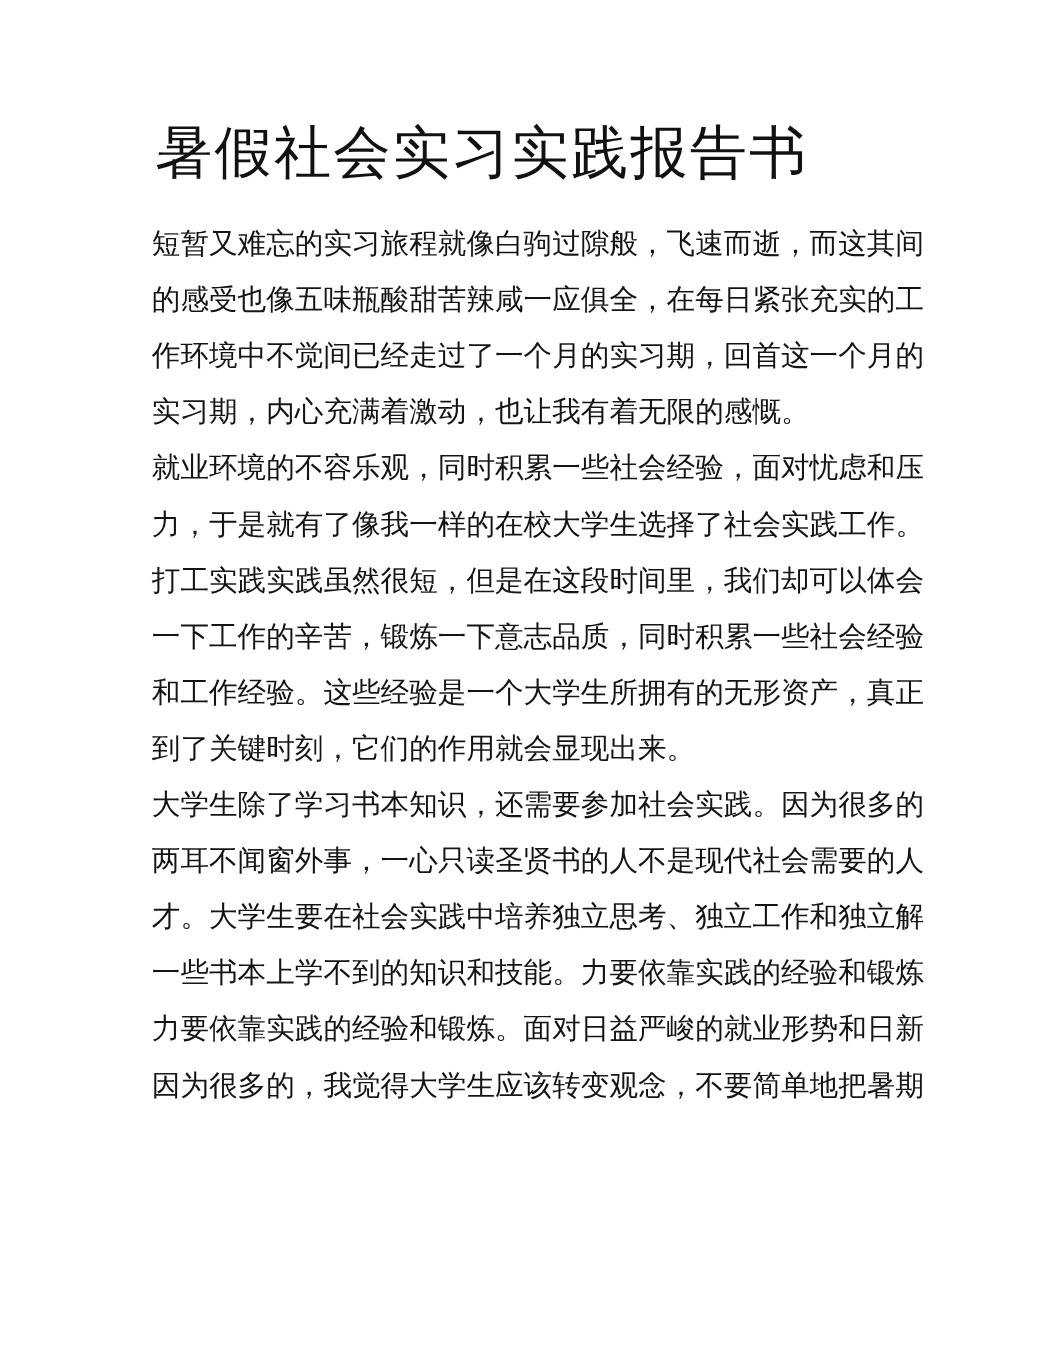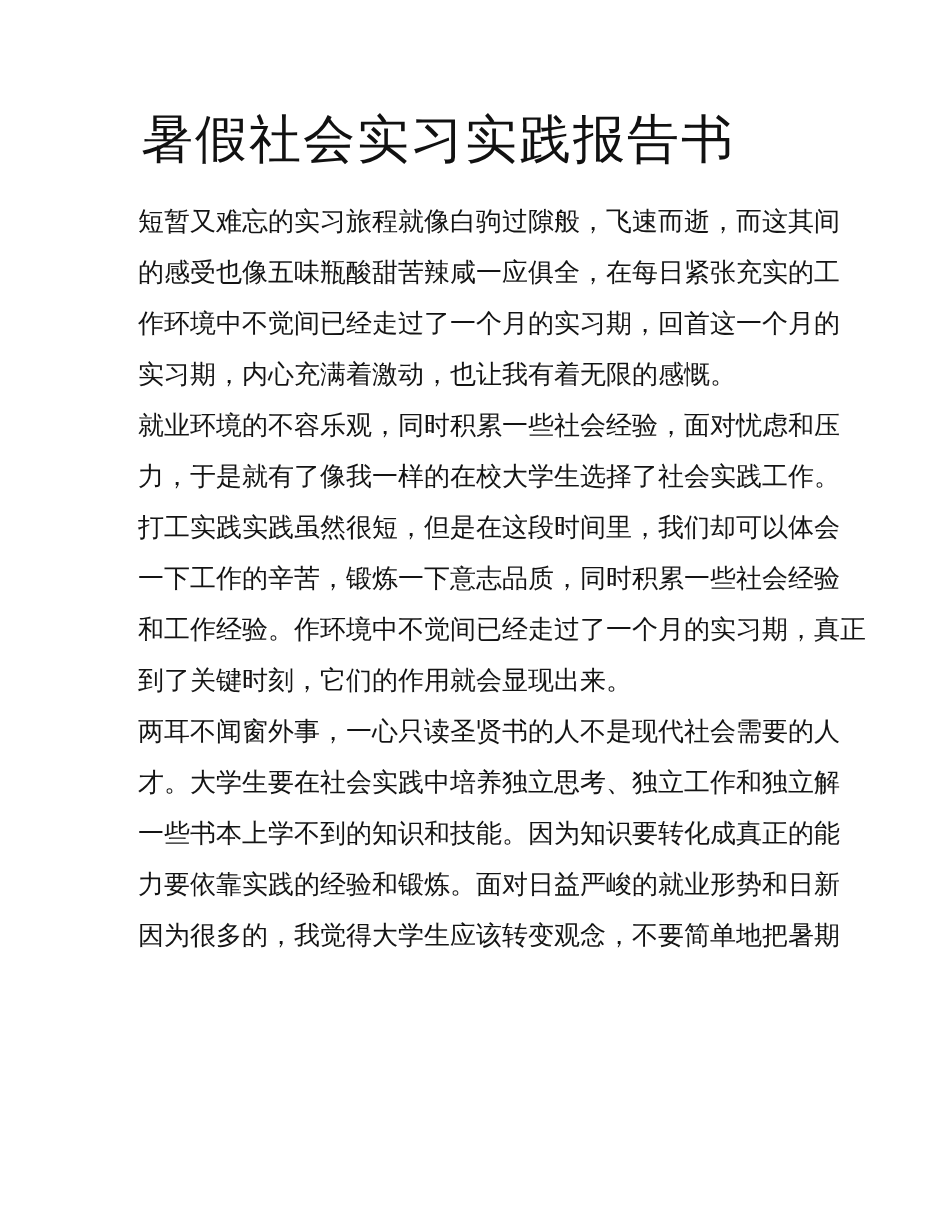--- a/index.html
+++ b/index.html
@@ -55,21 +55,22 @@
 
   <div class="doc-body">
     <div class="line">短暂又难忘的实习旅程就像白驹过隙般，飞速而逝，而这其间</div>
     <div class="line">的感受也像五味瓶酸甜苦辣咸一应俱全，在每日紧张充实的工</div>
     <div class="line">作环境中不觉间已经走过了一个月的实习期，回首这一个月的</div>
     <div class="line">实习期，内心充满着激动，也让我有着无限的感慨。</div>
     <div class="line">就业环境的不容乐观，同时积累一些社会经验，面对忧虑和压</div>
     <div class="line">力，于是就有了像我一样的在校大学生选择了社会实践工作。</div>
     <div class="line">打工实践实践虽然很短，但是在这段时间里，我们却可以体会</div>
     <div class="line">一下工作的辛苦，锻炼一下意志品质，同时积累一些社会经验</div>
-    <div class="line">和工作经验。作环境中不觉间已经走过了一个月的实习期，真正</div>
+    <div class="line">和工作经验。这些经验是一个大学生所拥有的无形资产，真正</div>
     <div class="line">到了关键时刻，它们的作用就会显现出来。</div>
+    <div class="line">大学生除了学习书本知识，还需要参加社会实践。因为很多的</div>
     <div class="line">两耳不闻窗外事，一心只读圣贤书的人不是现代社会需要的人</div>
     <div class="line">才。大学生要在社会实践中培养独立思考、独立工作和独立解</div>
-    <div class="line">一些书本上学不到的知识和技能。因为知识要转化成真正的能</div>
+    <div class="line">一些书本上学不到的知识和技能。力要依靠实践的经验和锻炼</div>
     <div class="line">力要依靠实践的经验和锻炼。面对日益严峻的就业形势和日新</div>
     <div class="line">因为很多的，我觉得大学生应该转变观念，不要简单地把暑期</div>
   </div>
 </div>
 
 </body></html>

